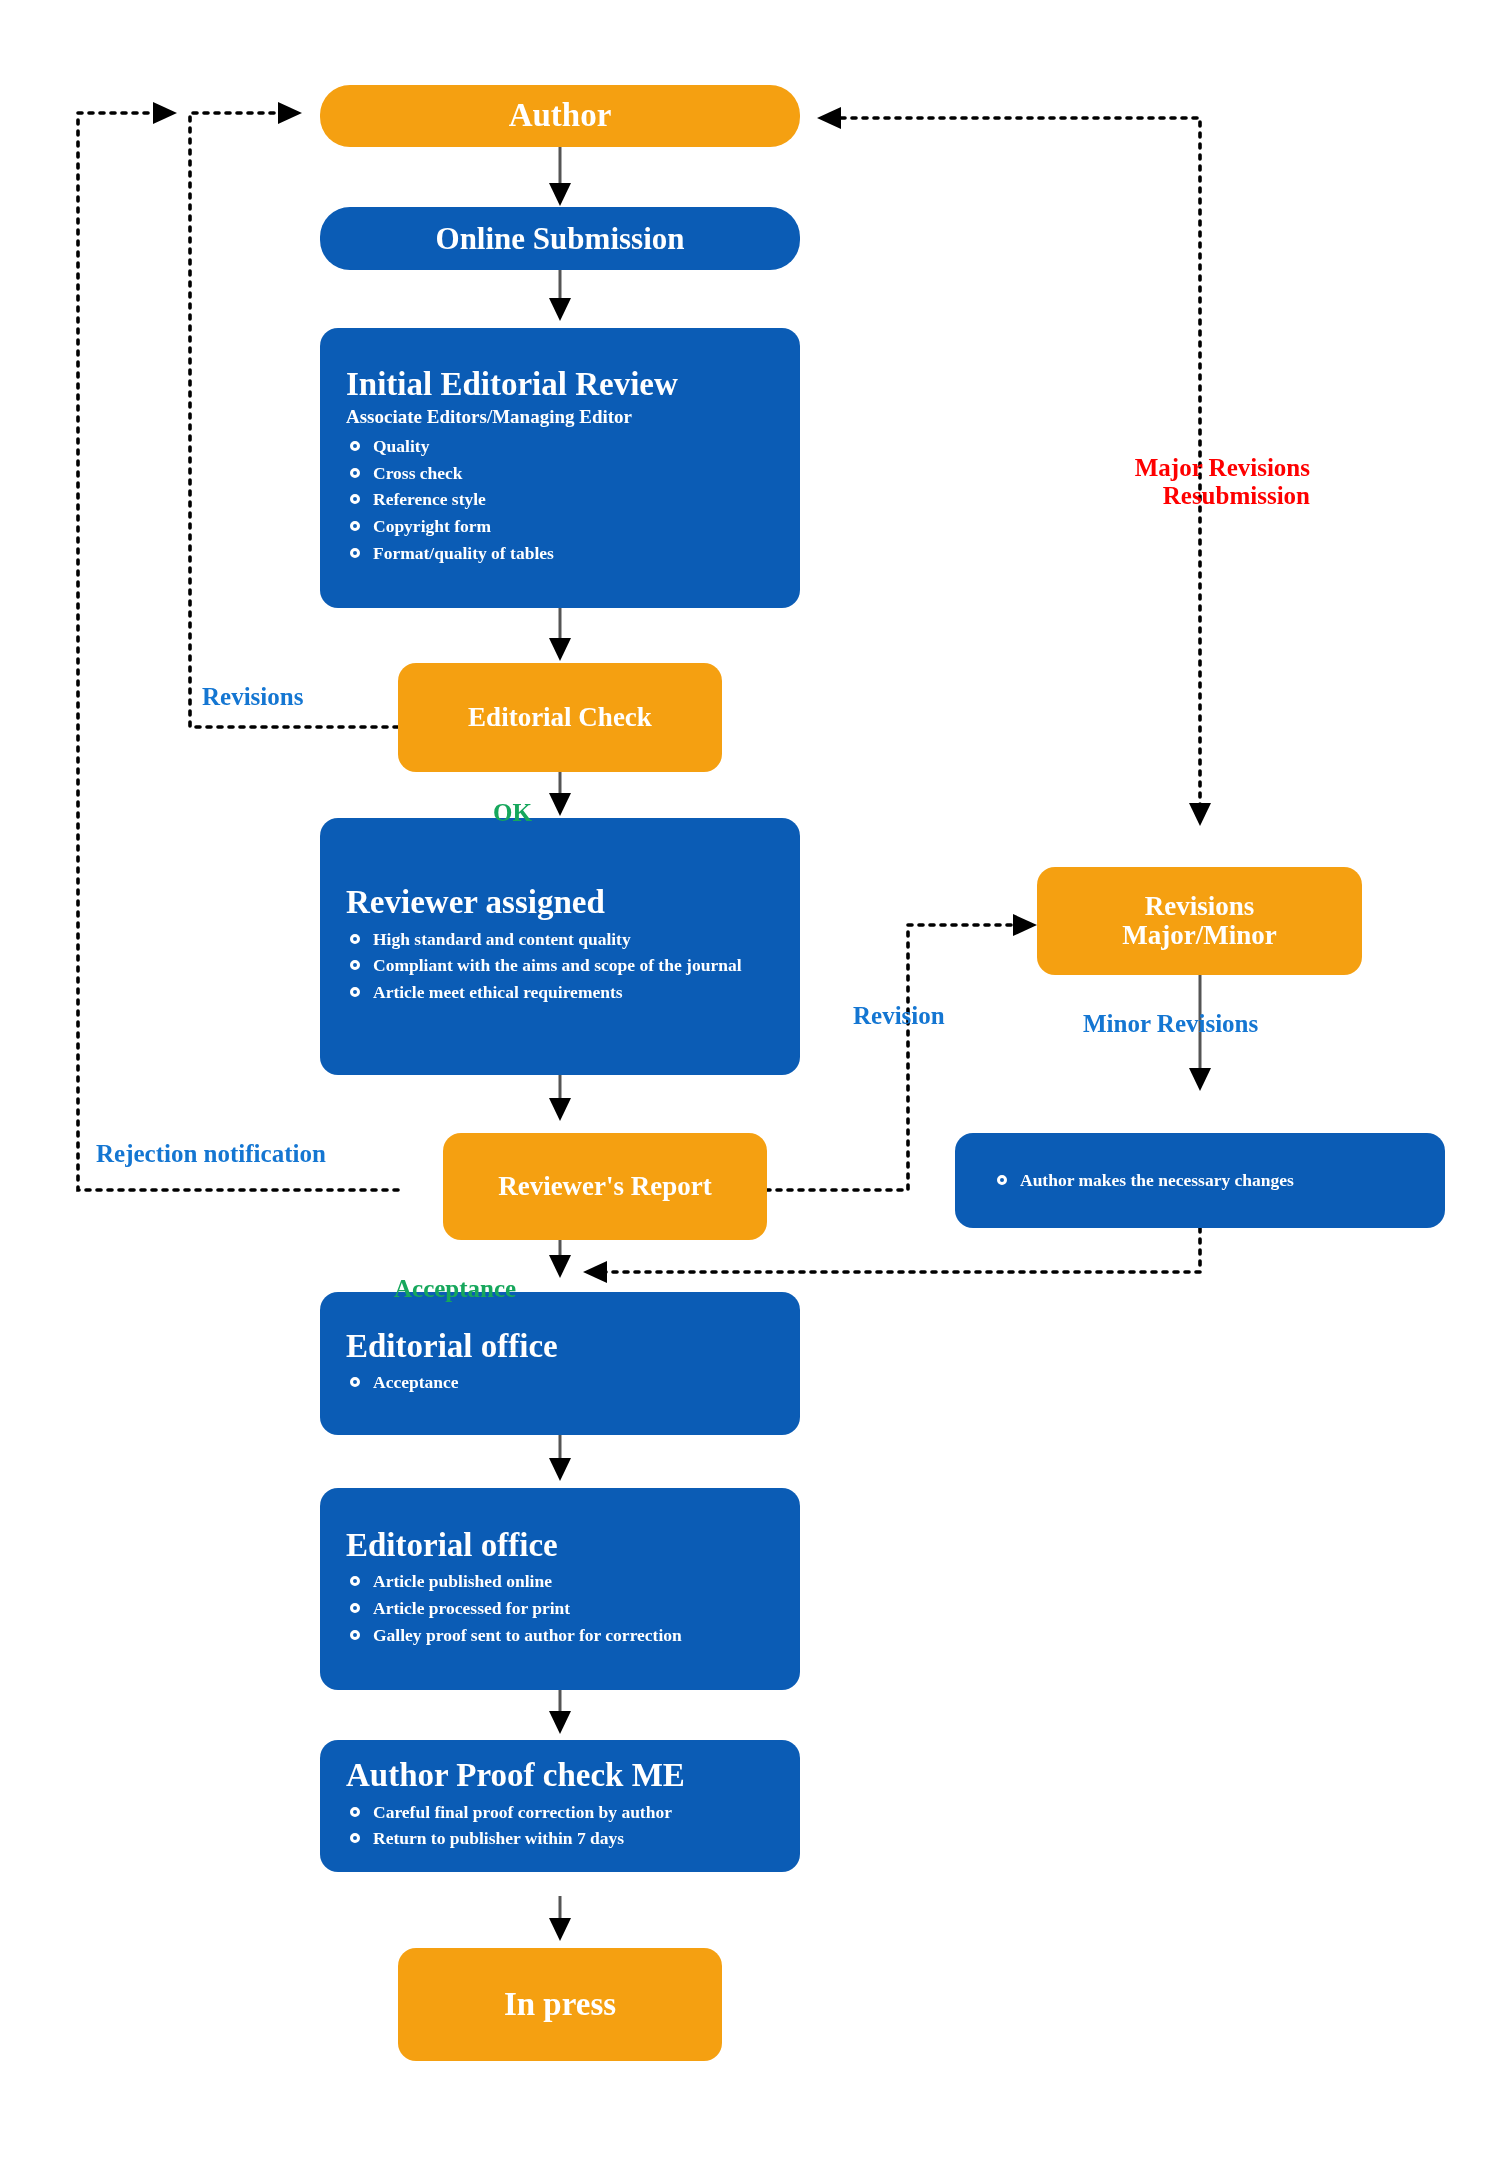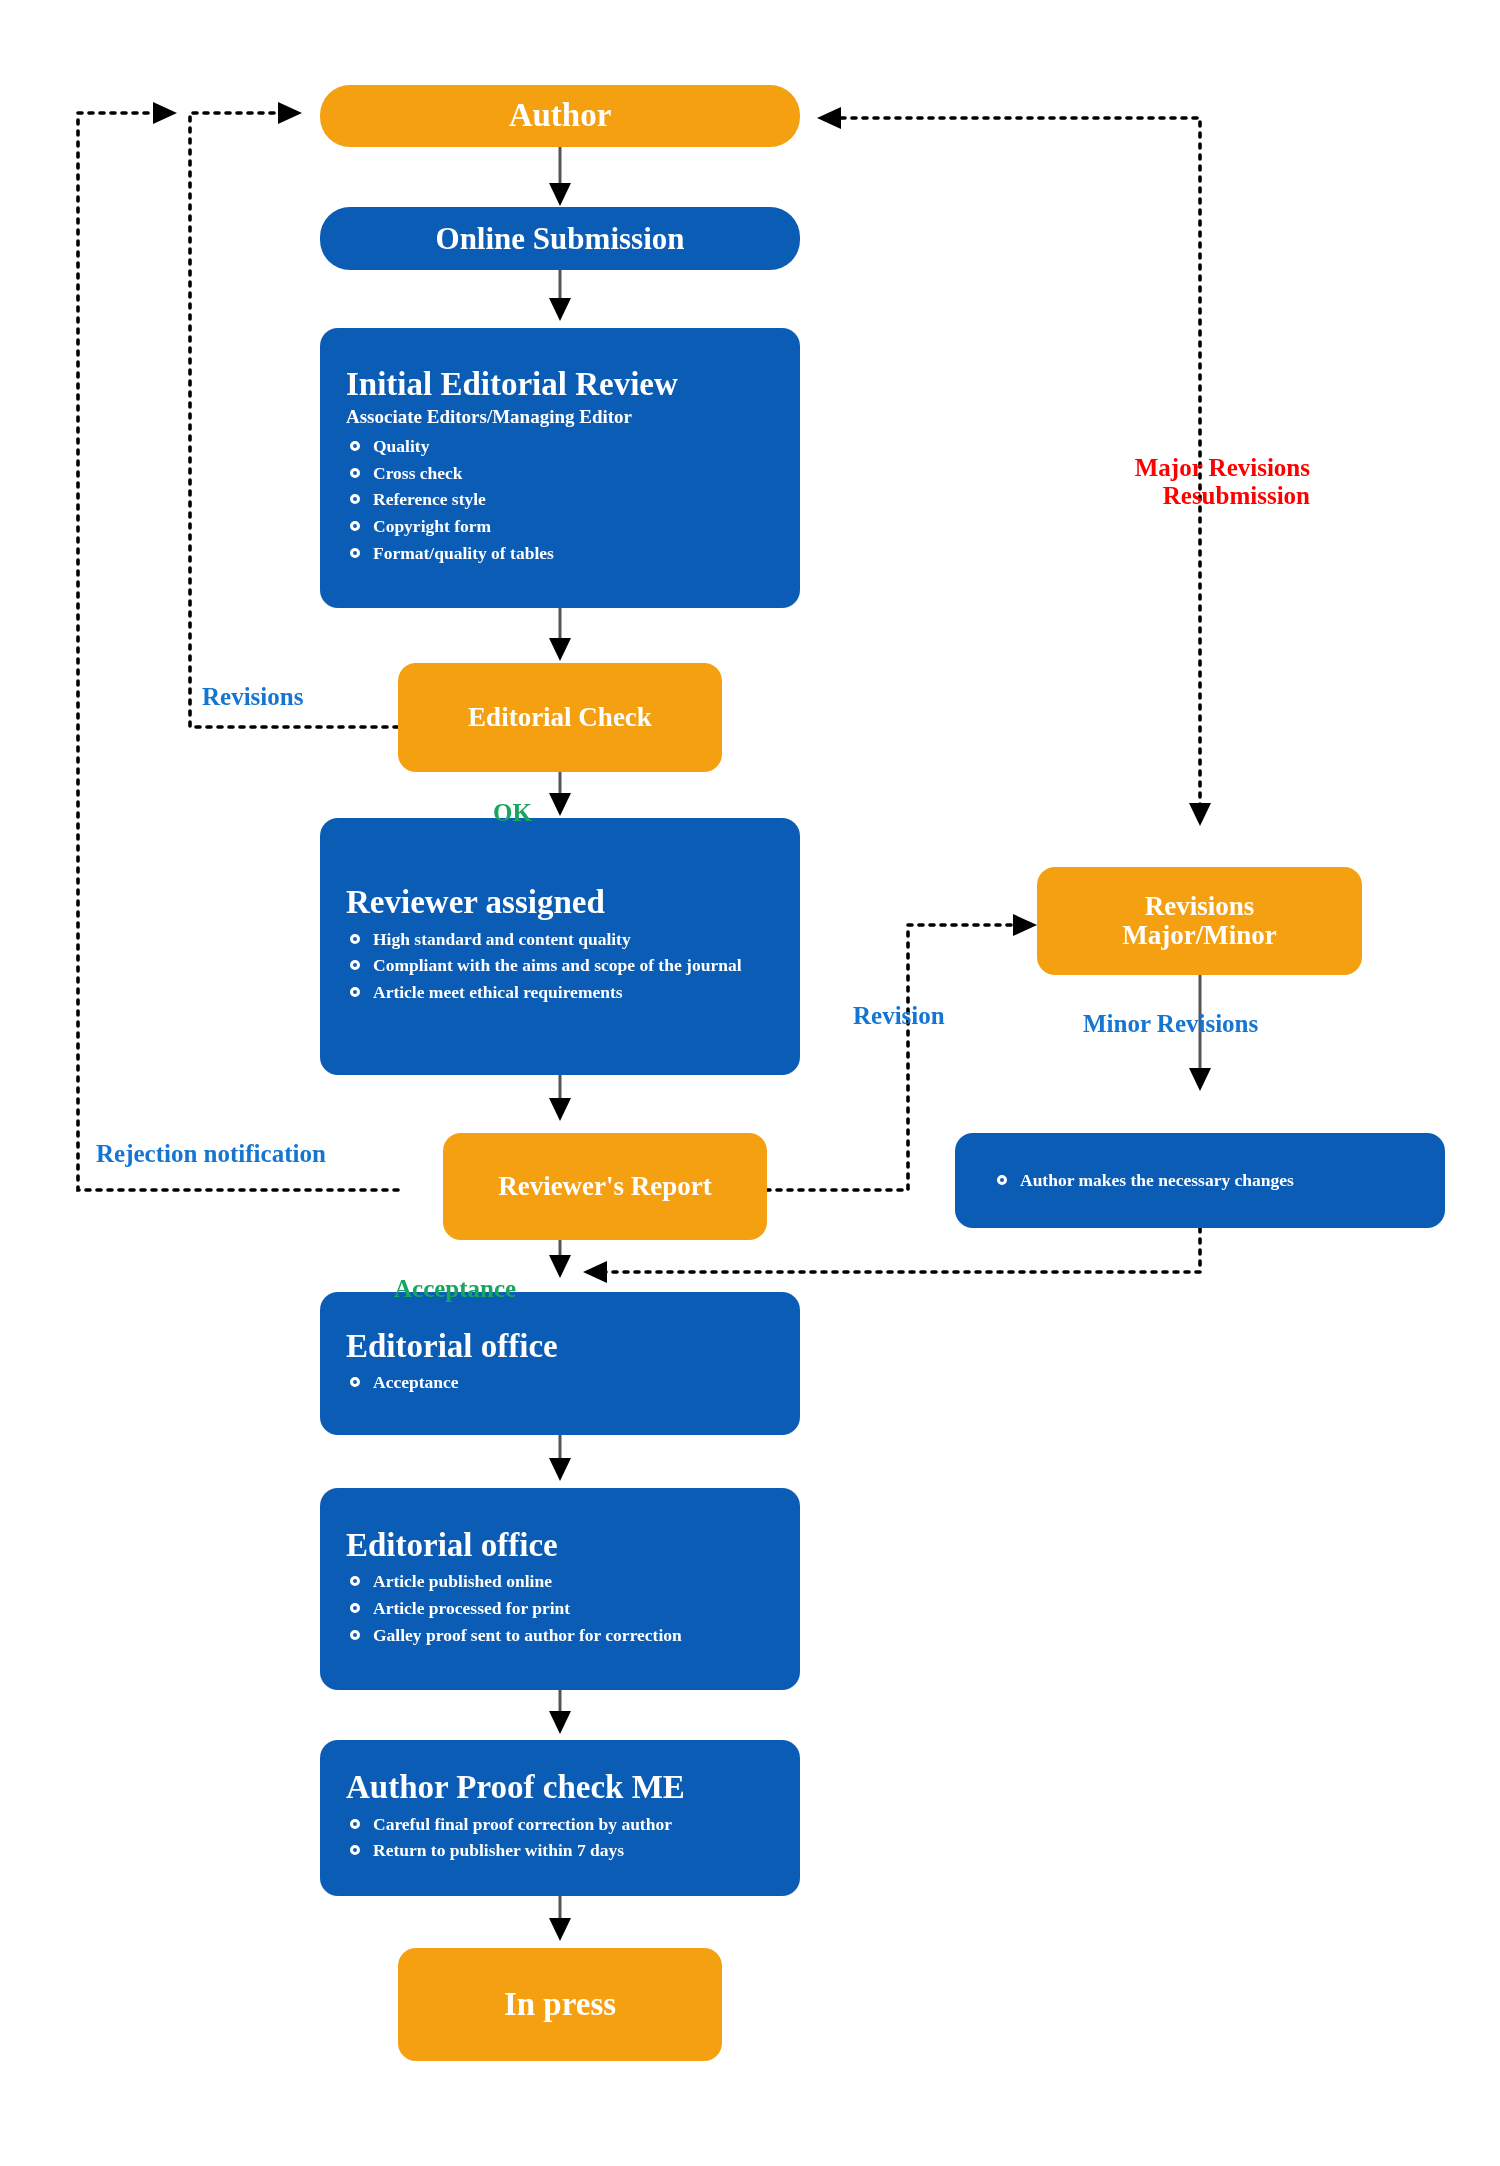--- a/index.html
+++ b/index.html
@@ -236,21 +236,21 @@
 
   <div class="node blue" style="left:320px; top:1488px; width:480px; height:202px; padding:16px 26px;">
     <div class="node-title title-xl">Editorial office</div>
     <ul class="bullets">
       <li><span class="bul"></span><span>Article published online</span></li>
       <li><span class="bul"></span><span>Article processed for print</span></li>
       <li><span class="bul"></span><span>Galley proof sent to author for correction</span></li>
     </ul>
   </div>
 
-  <div class="node blue" style="left:320px; top:1740px; width:480px; height:156px; padding:14px 26px;">
+  <div class="node blue" style="left:320px; top:1740px; width:480px; height:132px; padding:14px 26px;">
     <div class="node-title title-xl">Author Proof check ME</div>
     <ul class="bullets">
       <li><span class="bul"></span><span>Careful final proof correction by author</span></li>
       <li><span class="bul"></span><span>Return to publisher within 7 days</span></li>
     </ul>
   </div>
 
   <div class="node orange center" style="left:398px; top:1948px; width:324px; height:113px;">
     <div class="node-title title-xl">In press</div>
   </div>

